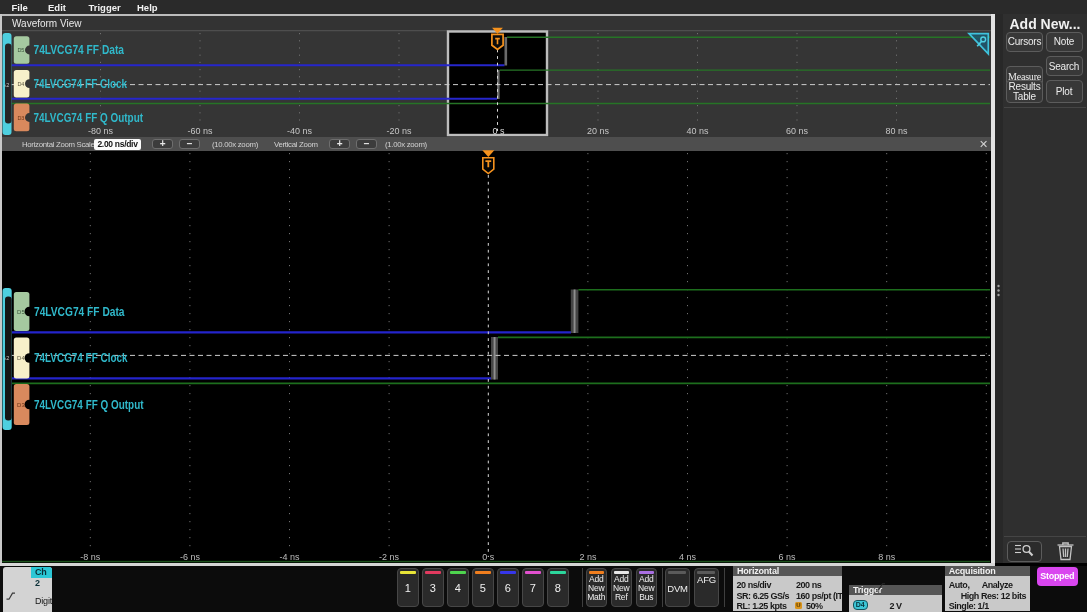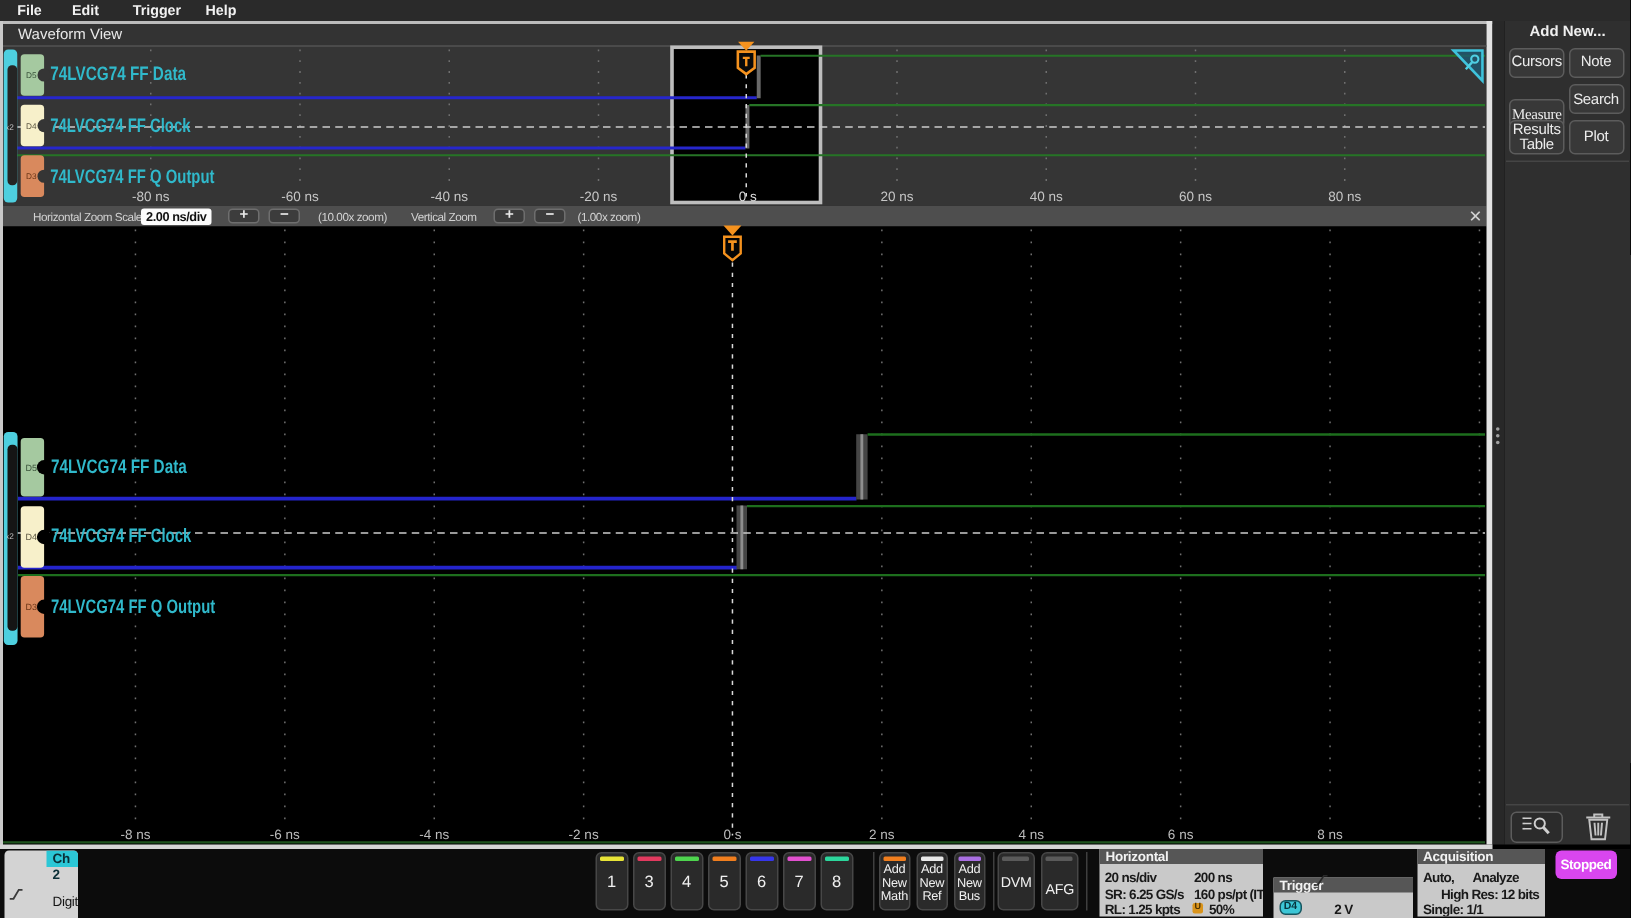--- a/index.html
+++ b/index.html
@@ -23,21 +23,21 @@
 #zoombar .t { position:absolute; top:2px; }
 #zoombar .box { position:absolute; left:92px; top:1.6px; width:47px; height:11px; background:#fbfbfb;
   border-radius:2px; color:#111; font-size:8.5px; font-weight:bold; text-align:center; line-height:11px; }
 #zoombar .pm { position:absolute; top:2px; width:21px; height:10.4px; background:#3c3c3c;
   border:1px solid #6e6e6e; border-radius:3px; color:#e8e8e8; font-size:10px; line-height:8px; text-align:center; font-weight:bold;}
 #mainview { left:2px; top:151px; width:989px; height:412px; background:#000; }
 #rightstrip { left:995px; top:14px; width:8px; height:549px; background:#282828; }
 
 #rightpanel { left:1003px; top:14px; width:84px; height:549px; background:#2f2f2f; }
 #rightpanel .title { position:absolute; left:0; top:2px; width:84px; text-align:center;
-  color:#f0f0f0; font-size:10px; font-weight:bold; }
+  color:#f0f0f0; font-size:14px; font-weight:bold; }
 .rbtn { position:absolute; width:37px; height:20px; background:#383838; border:1px solid #5c5c5c;
   border-radius:4px; color:#ececec; font-size:10px; letter-spacing:-0.2px; display:flex; align-items:center; justify-content:center; text-align:center; }
 .rbtn2 { height:23px; font-size:10px; line-height:10px; }
 .rphline { position:absolute; left:1px; width:82px; height:1px; background:#454545; }
 
 #bottombar { left:0; top:565.5px; width:1087px; height:46.5px; background:#0c0c0c; }
 #ch2 { position:absolute; left:3px; top:1px; width:49px; height:45.5px; background:#d3d3d3;
   border-radius:3px 3px 0 0; overflow:hidden;padding-left:28px; }
 #ch2 .hd { height:11px; background:#2cc7d6; color:#0b3038; font-size:9px; font-weight:bold;
   padding-left:4px; line-height:11px; letter-spacing:-0.2px;}
@@ -149,21 +149,21 @@
         <div class="stripe" style="background:#a96fe2"></div>
         <div class="n">Add<br>New<br>Bus</div>
       </div>
     <div class="bsep" style="left:661.5px"></div>
     <div class="addbtn" style="left:665px; width:25px;">
         <div class="stripe" style="background:#5a5a5a; width:18px;"></div>
         <div class="n" style="top:15px; width:23px; font-size:9.5px;">DVM</div>
       </div>
     <div class="addbtn" style="left:694px; width:25px;">
         <div class="stripe" style="background:#5a5a5a; width:18px;"></div>
-        <div class="n" style="top:20px; width:23px; font-size:9.5px;">AFG</div>
+        <div class="n" style="top:6px; width:23px; font-size:9.5px;">AFG</div>
       </div>
     <div class="bsep" style="left:723.5px"></div>
     <div class="panel" style="left:733px; width:109px; height:45px;">
       <div class="hd">Horizontal</div>
       <div class="row" style="left:3.5px; top:14px;">20 ns/div</div>
       <div class="row" style="left:63px; top:14px;">200 ns</div>
       <div class="row" style="left:3.5px; top:24.7px;">SR: 6.25 GS/s</div>
       <div class="row" style="left:63px; top:24.7px;">160 ps/pt (IT</div>
       <div class="row" style="left:3.5px; top:35.4px;">RL: 1.25 kpts</div>
       <div class="row" style="left:62px; top:35.8px; width:7px; height:7px; background:#d9941c; border-radius:1.5px; color:#4a3000; font-size:6px; text-align:center; line-height:7px; letter-spacing:0;">U</div>

